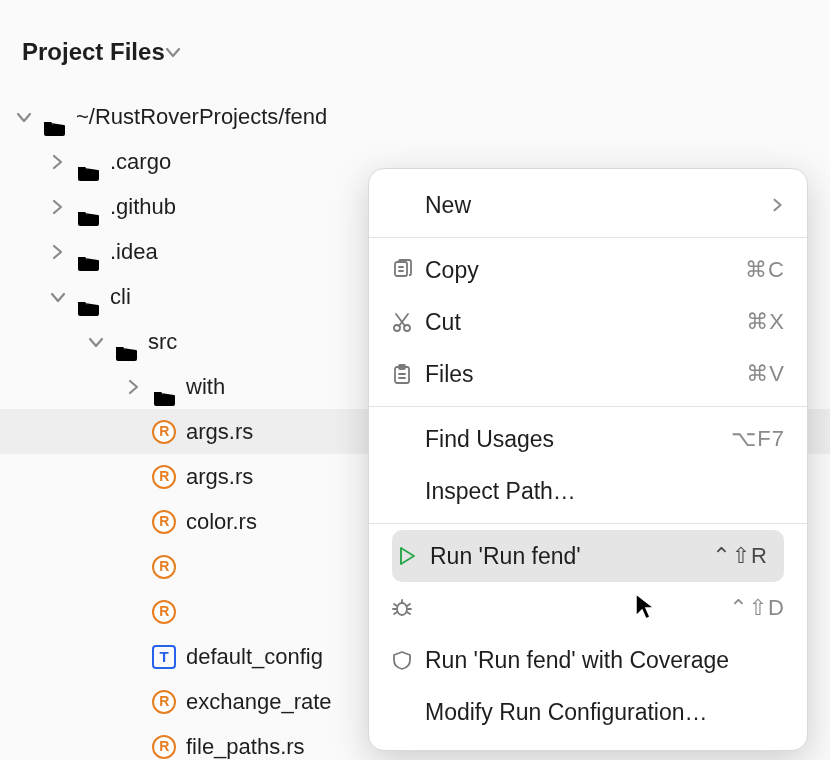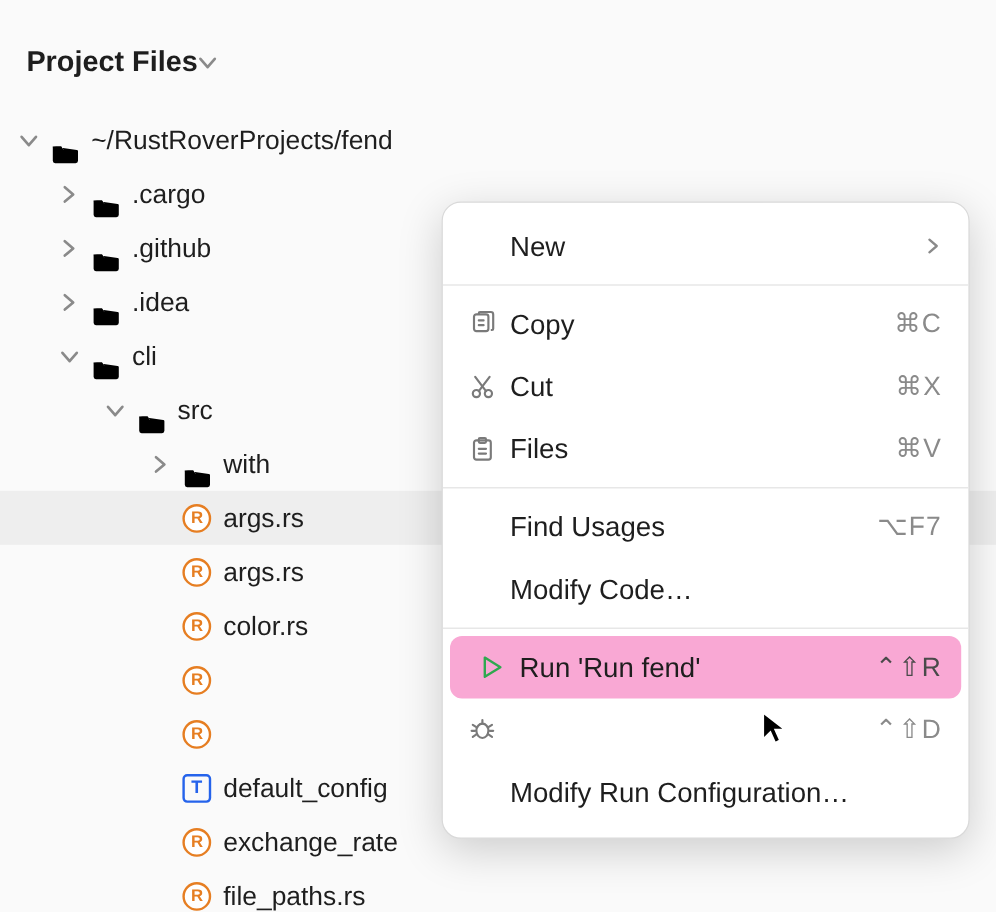--- a/index.html
+++ b/index.html
@@ -117,24 +117,24 @@
   }
   .menu-item {
     display: flex;
     align-items: center;
     height: 52px;
     padding: 0 22px 0 18px;
     font-size: 23px;
     color: #1e1e1e;
   }
   .menu-item.highlight {
-    background: #f9a8d4;
+    background: #e5e5e5;
     border-radius: 10px;
-    margin: 0 6px;
-    padding-left: 20px;
+    margin: 0 23px;
+    padding-left: 0;
     padding-right: 16px;
   }
   .menu-item .micon {
     width: 30px;
     display: inline-flex;
     justify-content: center;
     align-items: center;
     margin-right: 8px;
     color: #7a7a7a;
   }
@@ -440,21 +440,21 @@
   <div class="sep"></div>
 
   <div class="menu-item">
     <span class="micon"></span>
     <span>Find Usages</span>
     <span class="spacer"></span>
     <span class="shortcut">⌥F7</span>
   </div>
   <div class="menu-item">
     <span class="micon"></span>
-    <span>Modify Code…</span>
+    <span>Inspect Path…</span>
     <span class="spacer"></span>
   </div>
 
   <div class="sep"></div>
 
   <div class="menu-item highlight">
     <span class="micon">
         <svg viewBox="0 0 22 22">
           <use href="#icon-run"></use>
         </svg>
@@ -466,20 +466,29 @@
   <div class="menu-item">
     <span class="micon">
         <svg viewBox="0 0 22 22">
           <use href="#icon-debug"></use>
         </svg>
       </span>
     <span class="spacer"></span>
     <span class="shortcut">⌃⇧D</span>
   </div>
   <div class="menu-item">
+    <span class="micon">
+        <svg viewBox="0 0 22 22">
+          <use href="#icon-shield"></use>
+        </svg>
+      </span>
+    <span>Run 'Run fend' with Coverage</span>
+    <span class="spacer"></span>
+  </div>
+  <div class="menu-item">
     <span class="micon"></span>
     <span>Modify Run Configuration…</span>
     <span class="spacer"></span>
   </div>
 
 </div>
 
 
 <svg class="cursor" viewBox="0 0 22 30">
   <use href="#cursor-shape"></use>

